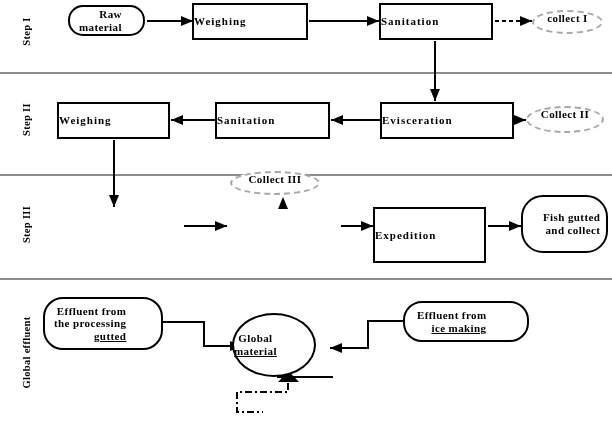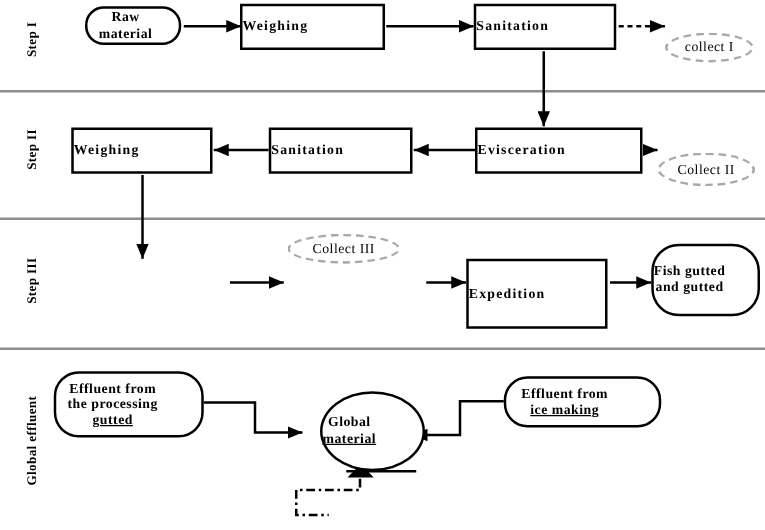--- a/index.html
+++ b/index.html
@@ -14,27 +14,27 @@
   .vlabel{
     position:absolute;width:90px;height:13px;line-height:13px;text-align:center;
     font-size:10.5px;font-weight:bold;transform:rotate(-90deg);letter-spacing:0.3px;
     white-space:nowrap;
   }
   .node{
     position:absolute;box-sizing:border-box;border:2px solid var(--line);background:var(--background);
     display:flex;align-items:center;
     font-weight:bold;font-size:11px;letter-spacing:1px;text-align:center;line-height:1.15;
   }
-  .stadium{justify-content:flex-start;text-align:center;letter-spacing:0.4px;font-family:Liberation Serif, serif;}
+  .stadium{justify-content:flex-start;text-align:right;letter-spacing:0.4px;font-family:Liberation Serif, serif;}
   .stadium .lines{padding-left:9px;}
   .ellipse{border-radius:50%;letter-spacing:0.4px;}
   .collect{
     position:absolute;box-sizing:border-box;border:2px dashed var(--collect-border);
-    border-radius:50%;background:var(--background);display:flex;align-items:center;justify-content:center;
-    font-weight:normal;font-size:11px;letter-spacing:0.4px;margin-top:16px;
+    border-radius:50%;background:var(--background);display:flex;justify-content:center;
+    font-weight:bold;font-size:11px;letter-spacing:0.4px;
   }
   .lines span{display:block;}
   .ul{text-decoration:underline;}
   svg.wires{position:absolute;left:0;top:0;}
   .ln{stroke:var(--line);stroke-width:2;fill:none;}
   .ln-dash{stroke:var(--line);stroke-width:2;fill:none;stroke-dasharray:4 3;}
   .ln-dashup{stroke:var(--line);stroke-width:2;fill:none;stroke-dasharray:2.5 2.5;}
   .ln-dashdot{stroke:var(--line);stroke-width:2;fill:none;stroke-dasharray:7 3 2 3;}
   .fil{fill:var(--line);stroke:none;}
 </style>
@@ -106,39 +106,39 @@
     <span>Collect III</span>
   </div>
 
   <div class="collect" style="left:526px;top:106px;width:78px;height:27px">
     <span>Collect II</span>
   </div>
   <div class="node" style="left:373px;top:207px;width:113px;height:56px">
     <span>Expedition</span>
   </div>
   <div class="node stadium" style="left:521px;top:195px;width:87px;height:58px;border-radius:22px">
-    <div class="lines" style="padding-left:0">
+    <div class="lines" style="padding-left:20px">
       <span>Fish gutted</span>
-      <span>and gutted</span>
+      <span>and collect</span>
     </div>
   </div>
 
   <div class="node stadium" style="left:43px;top:297px;width:120px;height:53px;border-radius:20px">
     <div class="lines">
       <span>Effluent from</span>
       <span>the processing</span>
       <span class="ul">gutted</span>
     </div>
   </div>
   <div class="node stadium" style="left:403px;top:301px;width:126px;height:41px;border-radius:19px">
     <div class="lines" style="padding-left:12px">
       <span>Effluent from</span>
       <span class="ul">ice making</span>
     </div>
   </div>
-  <div class="node ellipse" style="left:256px;top:313px;width:84px;height:64px">
+  <div class="node ellipse" style="left:232px;top:313px;width:84px;height:64px">
     <div class="lines">
       <span>Global</span>
       <span class="ul">material</span>
     </div>
   </div>
 
 </div>
 
 </body></html>

